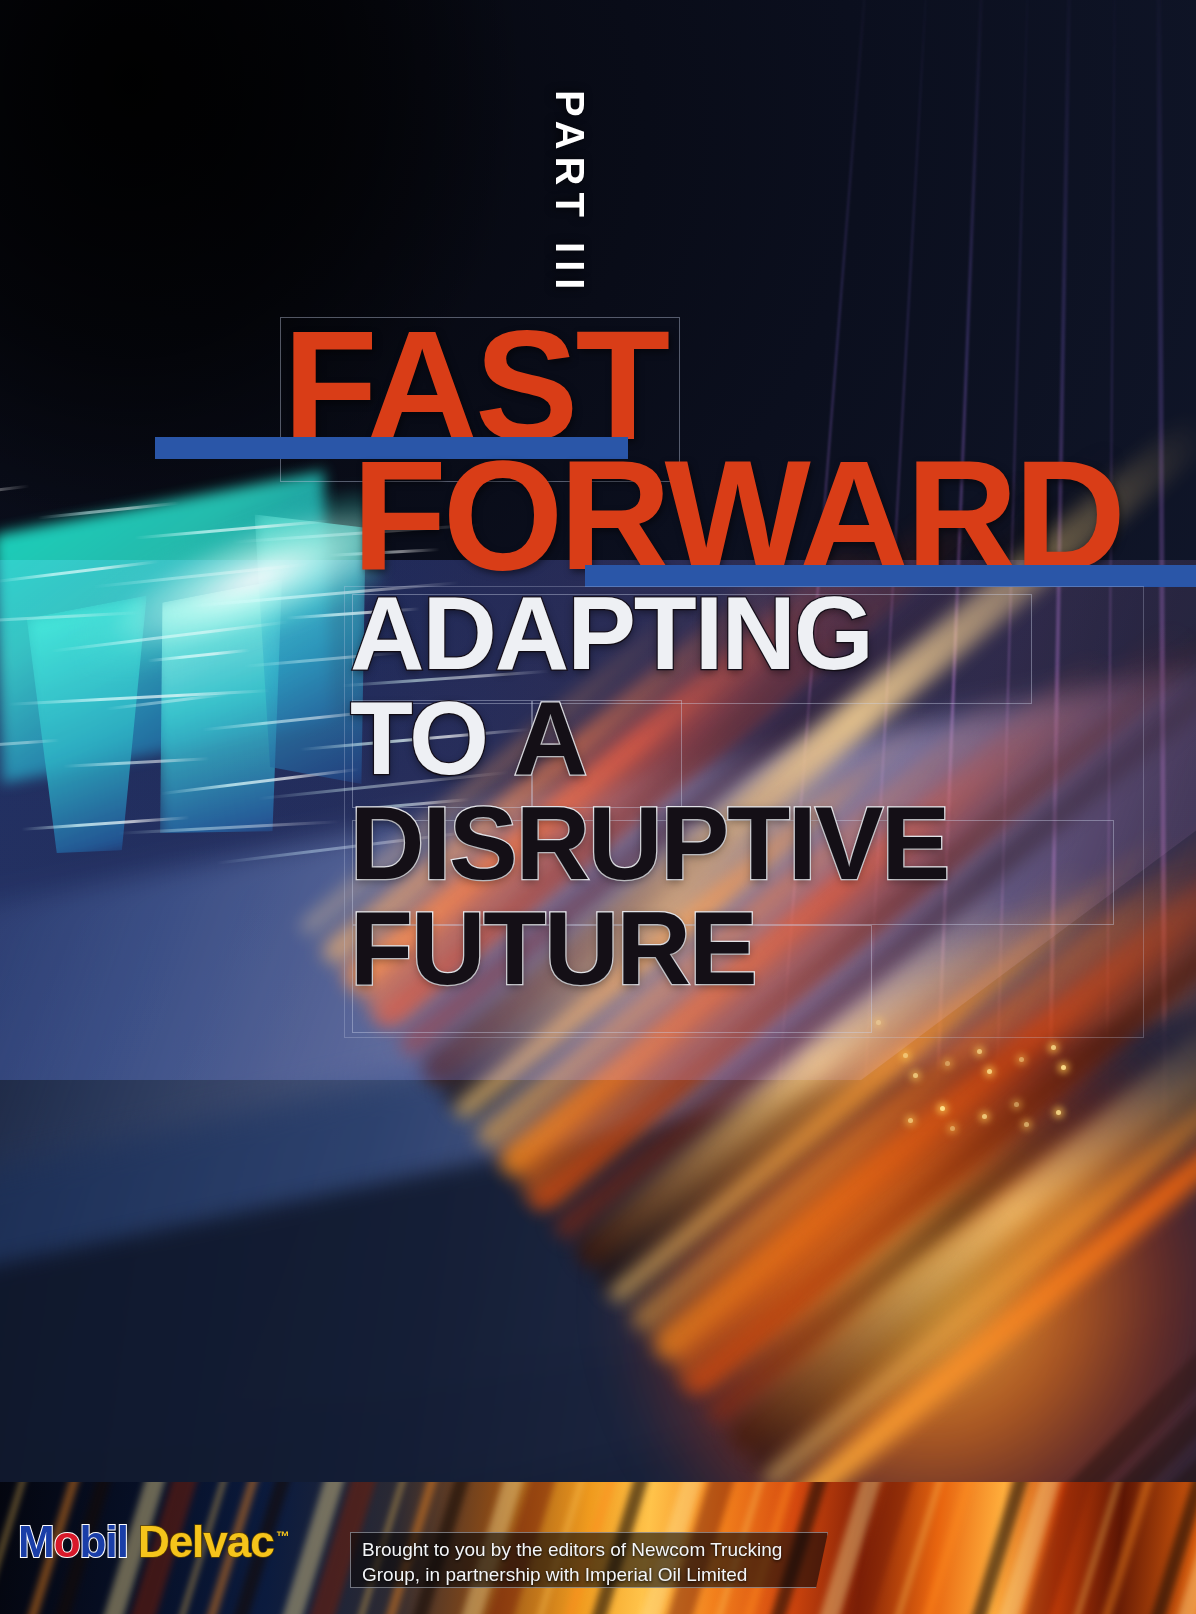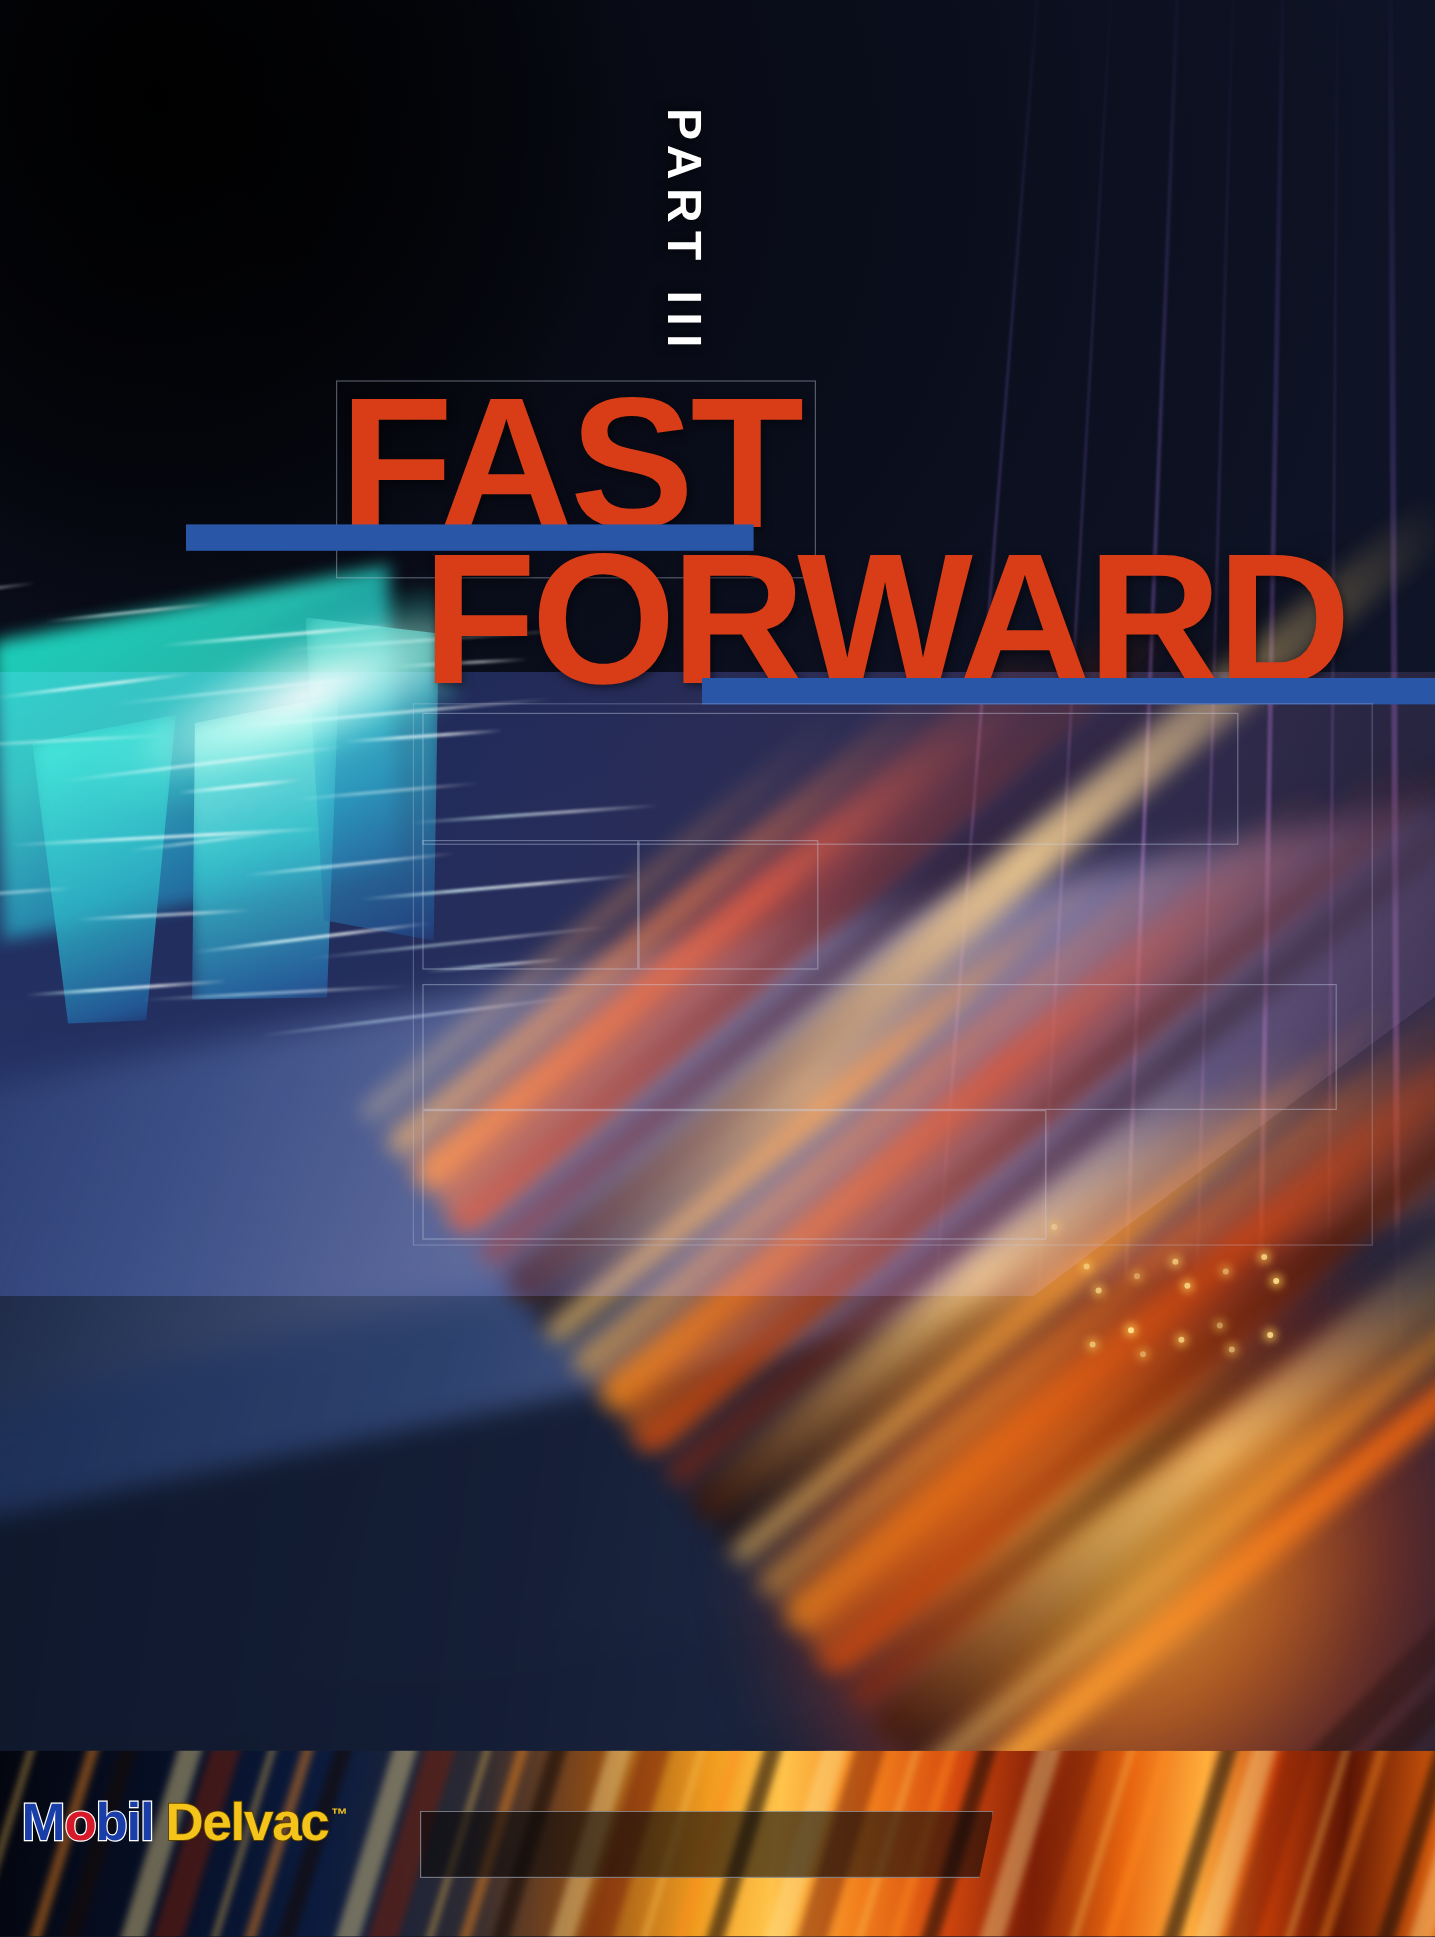--- a/index.html
+++ b/index.html
@@ -210,21 +210,21 @@
   .lb3{left:532px;top:700px;width:150px;height:108px;}
   .lb4{left:352px;top:820px;width:762px;height:105px;}
   .lb5{left:352px;top:925px;width:520px;height:108px;}
   .panel-outline{
     position:absolute;left:344px;top:586px;width:800px;height:452px;
     border:1px solid rgba(200,208,235,.28);box-sizing:border-box;
   }
 
   
   .banner{
-    position:absolute;left:0;bottom:0;width:1196px;height:155px;
+    position:absolute;left:0;bottom:0;width:1196px;height:132px;
     overflow:hidden;
   }
   .banner-bg{
     position:absolute;inset:0;
     background:linear-gradient(96deg,
       #04060f 0%, #07112a 14%, #0b1b3e 23%,
       #2c2a33 33%, #8a4a16 41%,
       #f09b1e 49%, #ffc34a 54%, #f2801c 60%,
       #d4480e 66%, #7e1f06 72%,
       #e8650f 78%, #ffae3c 83%,
@@ -398,20 +398,28 @@
     <div class="forward">FORWARD</div>
     <div class="bar-blue-2"></div>
 
     <div class="panel-outline"></div>
     <div class="line-box lb1"></div>
     <div class="line-box lb2"></div>
     <div class="line-box lb3"></div>
     <div class="line-box lb4"></div>
     <div class="line-box lb5"></div>
 
+    <div class="sub-wrap">
+      <div class="sub-line sub-light">ADAPTING</div>
+      <div class="sub-line" style="letter-spacing:-2px;">
+        <span class="sub-light">TO</span><span style="display:inline-block;width:26px;"></span><span class="sub-dark">A</span>
+      </div>
+      <div class="sub-line sub-dark">DISRUPTIVE</div>
+      <div class="sub-line sub-dark">FUTURE</div>
+    </div>
   </div>
 
   <div class="banner">
     <div class="banner-bg"></div>
     <div class="banner-streaks" id="bstreaks">
         <i style="left: 0px; width: 4px; background: rgba(255, 200, 90, 0.55);"></i>
         <i style="left: 49px; width: 9px; background: rgba(255, 140, 30, 0.45);"></i>
         <i style="left: 76px; width: 14px; background: rgba(20, 10, 6, 0.6);"></i>
         <i style="left: 125px; width: 19px; background: rgba(255, 230, 150, 0.4);"></i>
         <i style="left: 152px; width: 24px; background: rgba(120, 30, 5, 0.5);"></i>
@@ -444,15 +452,19 @@
         <i style="left: 1123px; width: 9px; background: rgba(255, 140, 30, 0.45);"></i>
         <i style="left: 1172px; width: 14px; background: rgba(20, 10, 6, 0.6);"></i>
         <i style="left: 1199px; width: 19px; background: rgba(255, 230, 150, 0.4);"></i>
       </div>
 
     <div class="logo">
       <span class="m-blue">M</span><span class="m-red">o</span><span class="m-blue">bil</span><span class="d-gold">Delvac</span><span class="tm">™</span>
     </div>
 
     <div class="credit-box"></div>
+    <div class="credit-text">
+      <div>Brought to you by the editors of Newcom Trucking</div>
+      <div>Group, in partnership with Imperial Oil Limited</div>
+    </div>
   </div>
 
 </div>
 
 </body></html>

